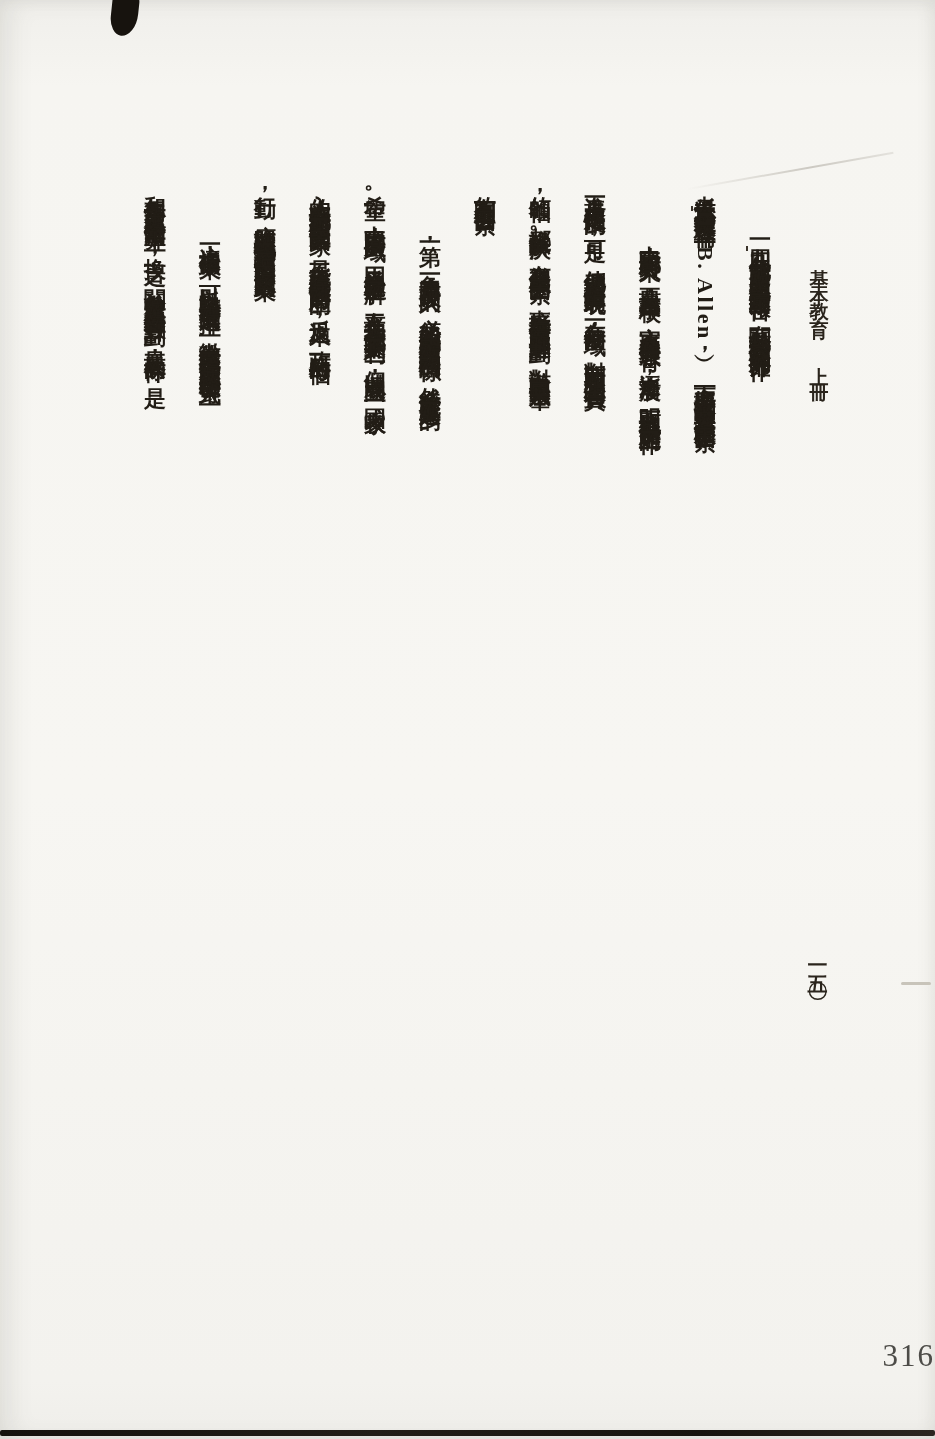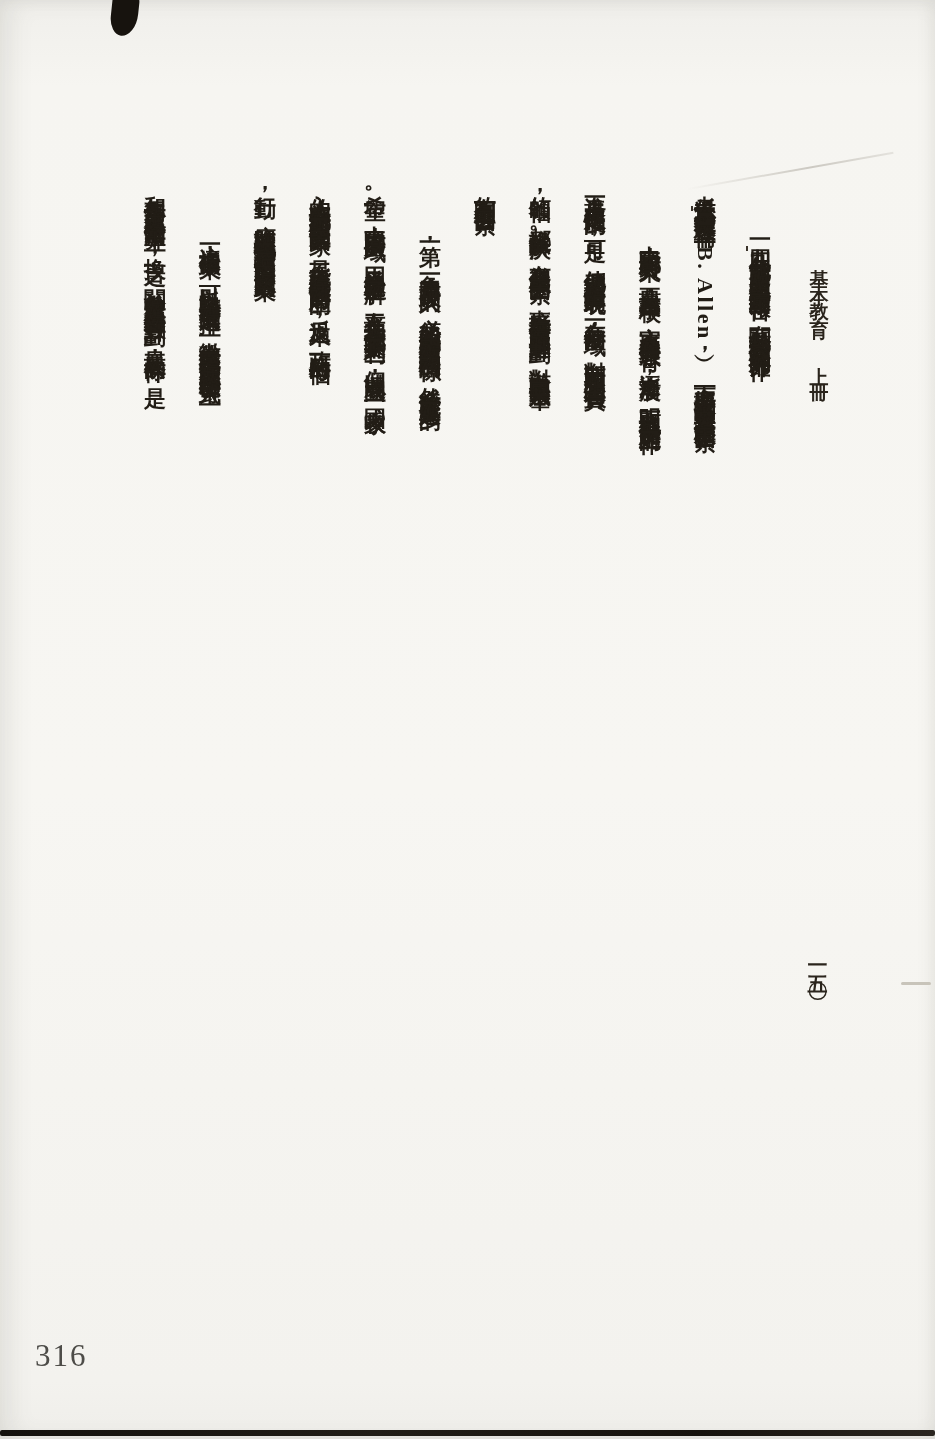--- a/index.html
+++ b/index.html
@@ -34,21 +34,21 @@
   .running-head .volume{margin-top:30px;}
   
   .folio{
     position:absolute;top:955px;right:103px;
     writing-mode:vertical-rl;text-orientation:upright;
     font-size:20px;font-weight:700;color:#2a241c;letter-spacing:5px;
   }
   
   .page-number{
     position:absolute;top:1338px;left:35px;width:900px;
-    text-align:left;font-size:31px;color:#4d4c48;letter-spacing:2px;
+    text-align:right;font-size:31px;color:#4d4c48;letter-spacing:2px;
     font-family:"Liberation Serif","DejaVu Serif",serif;
   }
   
   .blot-top-left{
     position:absolute;top:-6px;left:111px;width:27px;height:42px;
     background:#17130e;border-radius:12% 18% 55% 45%;transform:rotate(6deg);
   }
   .bottom-edge{
     position:absolute;left:0;bottom:3px;width:100%;height:6px;
     background:linear-gradient(90deg,#14110d 0%,#211d17 40%,#17130e 75%,#2b2620 100%);

